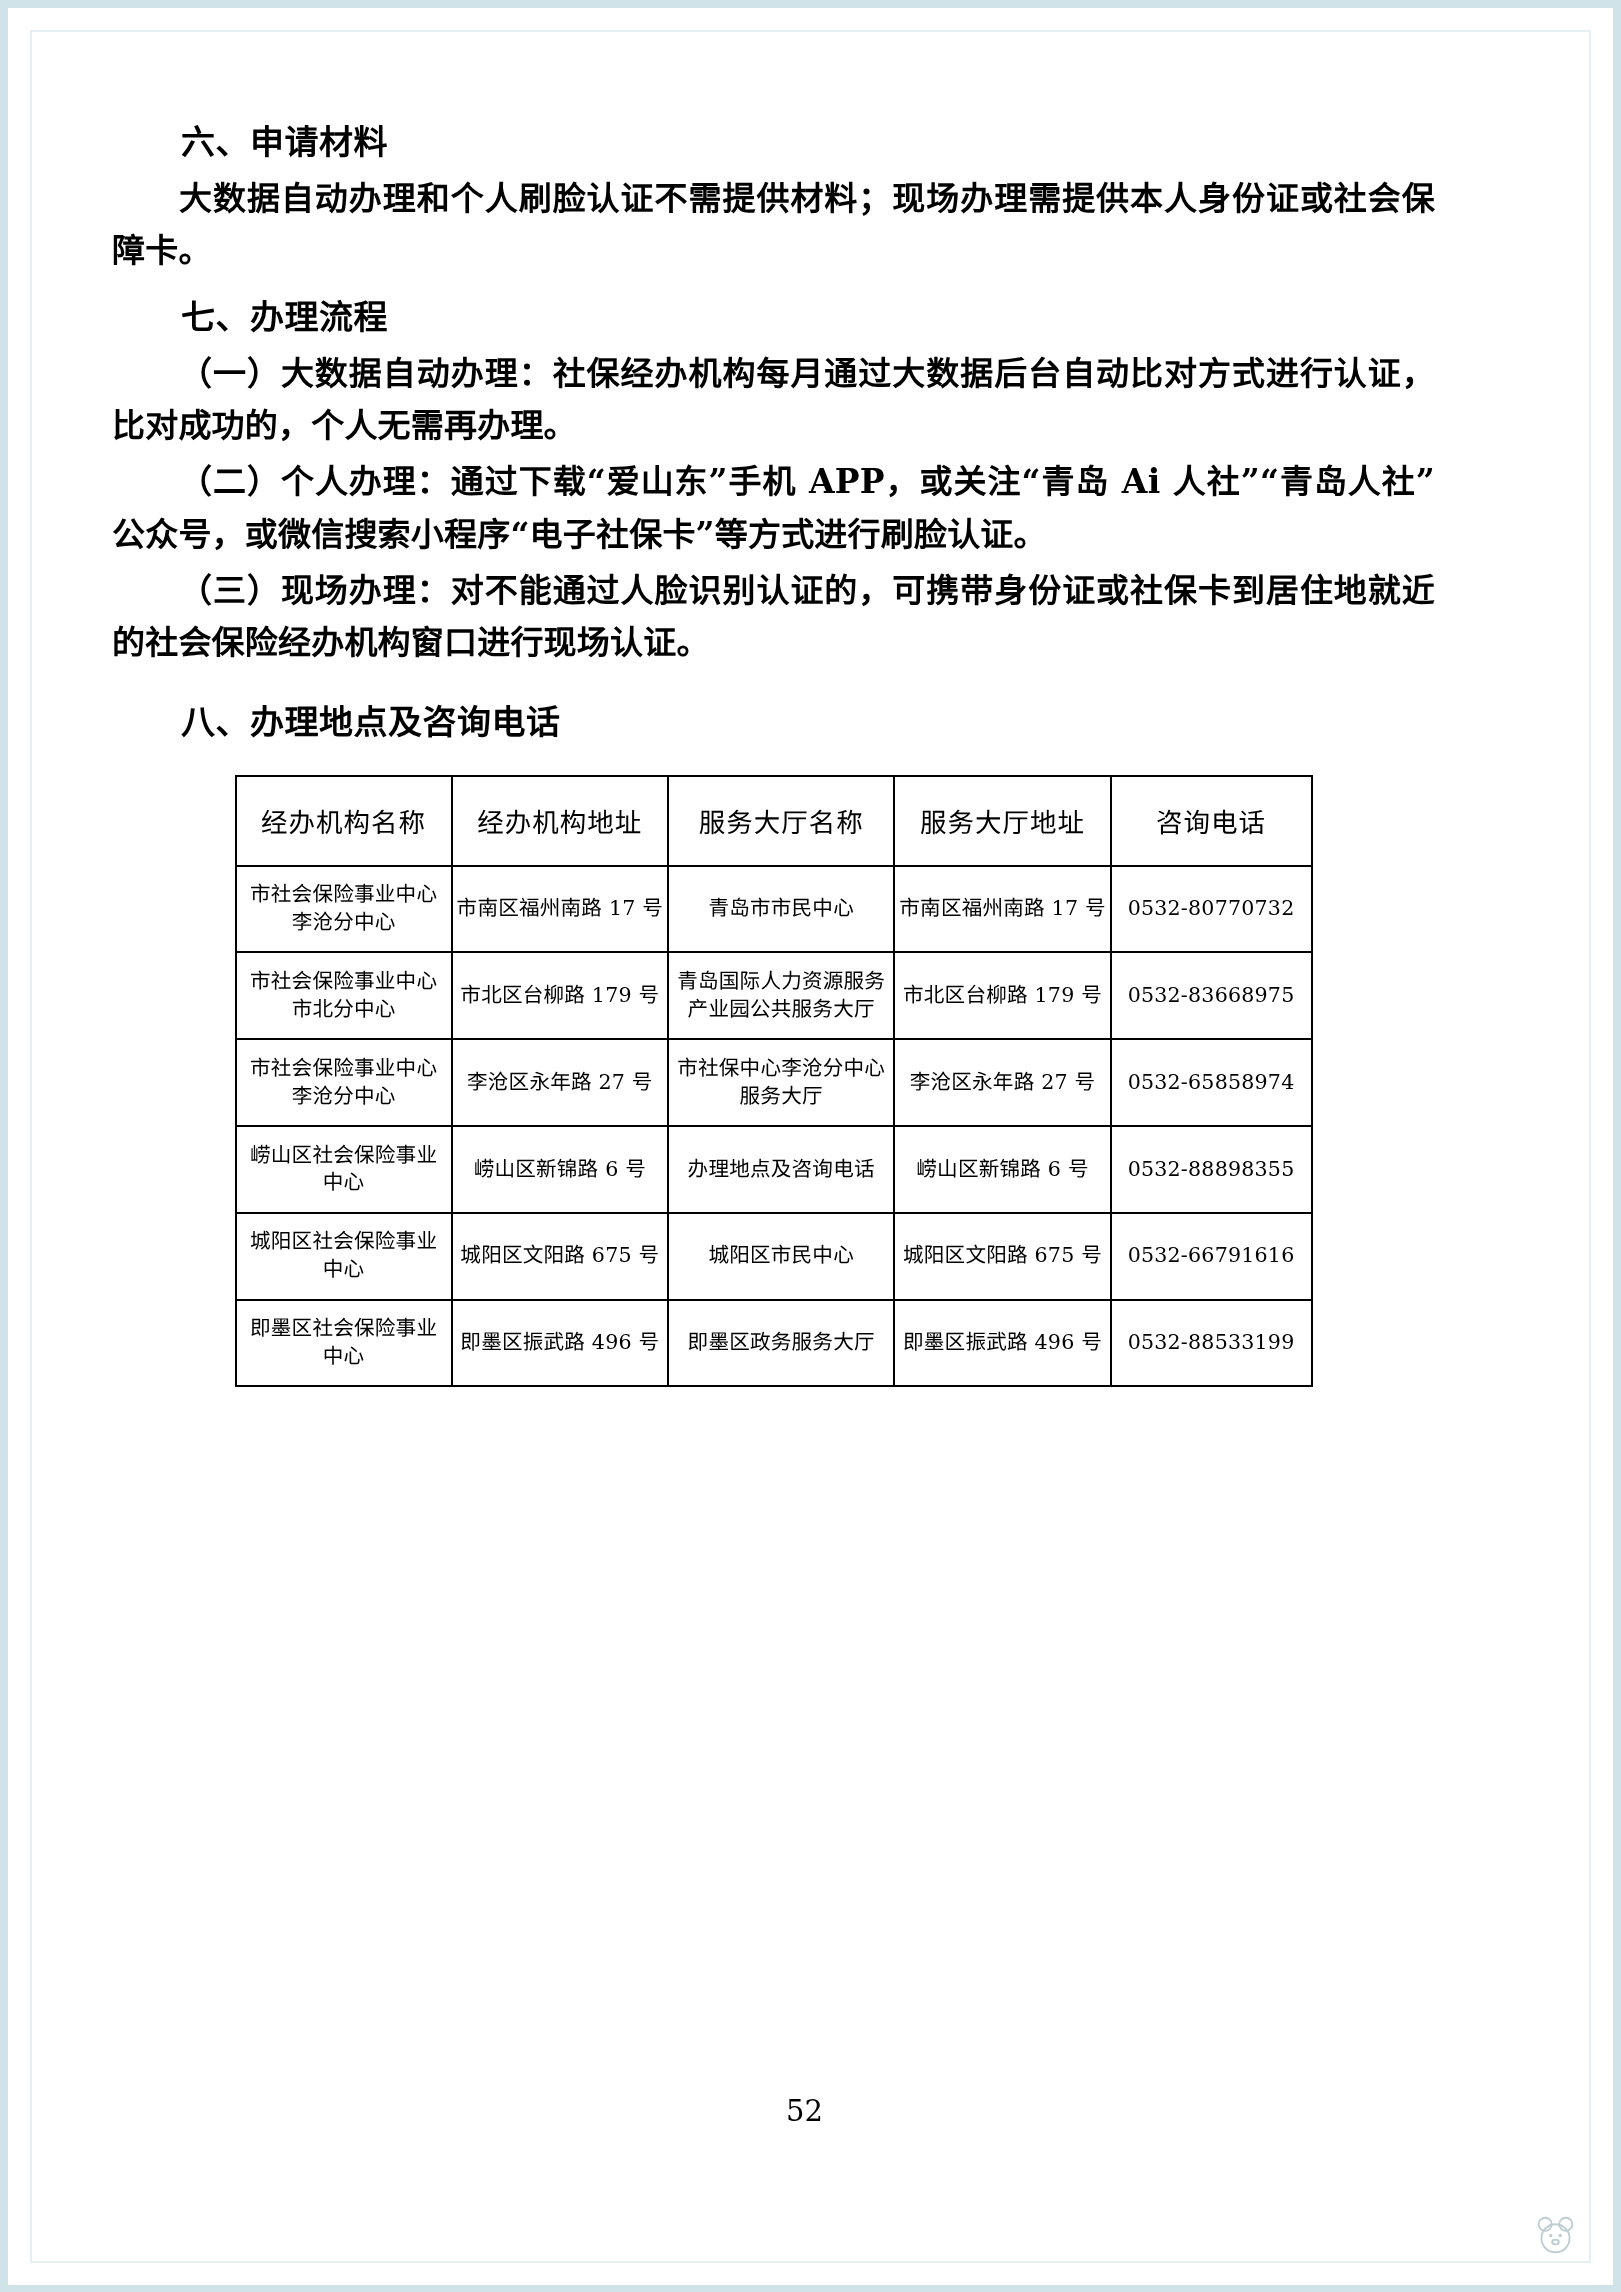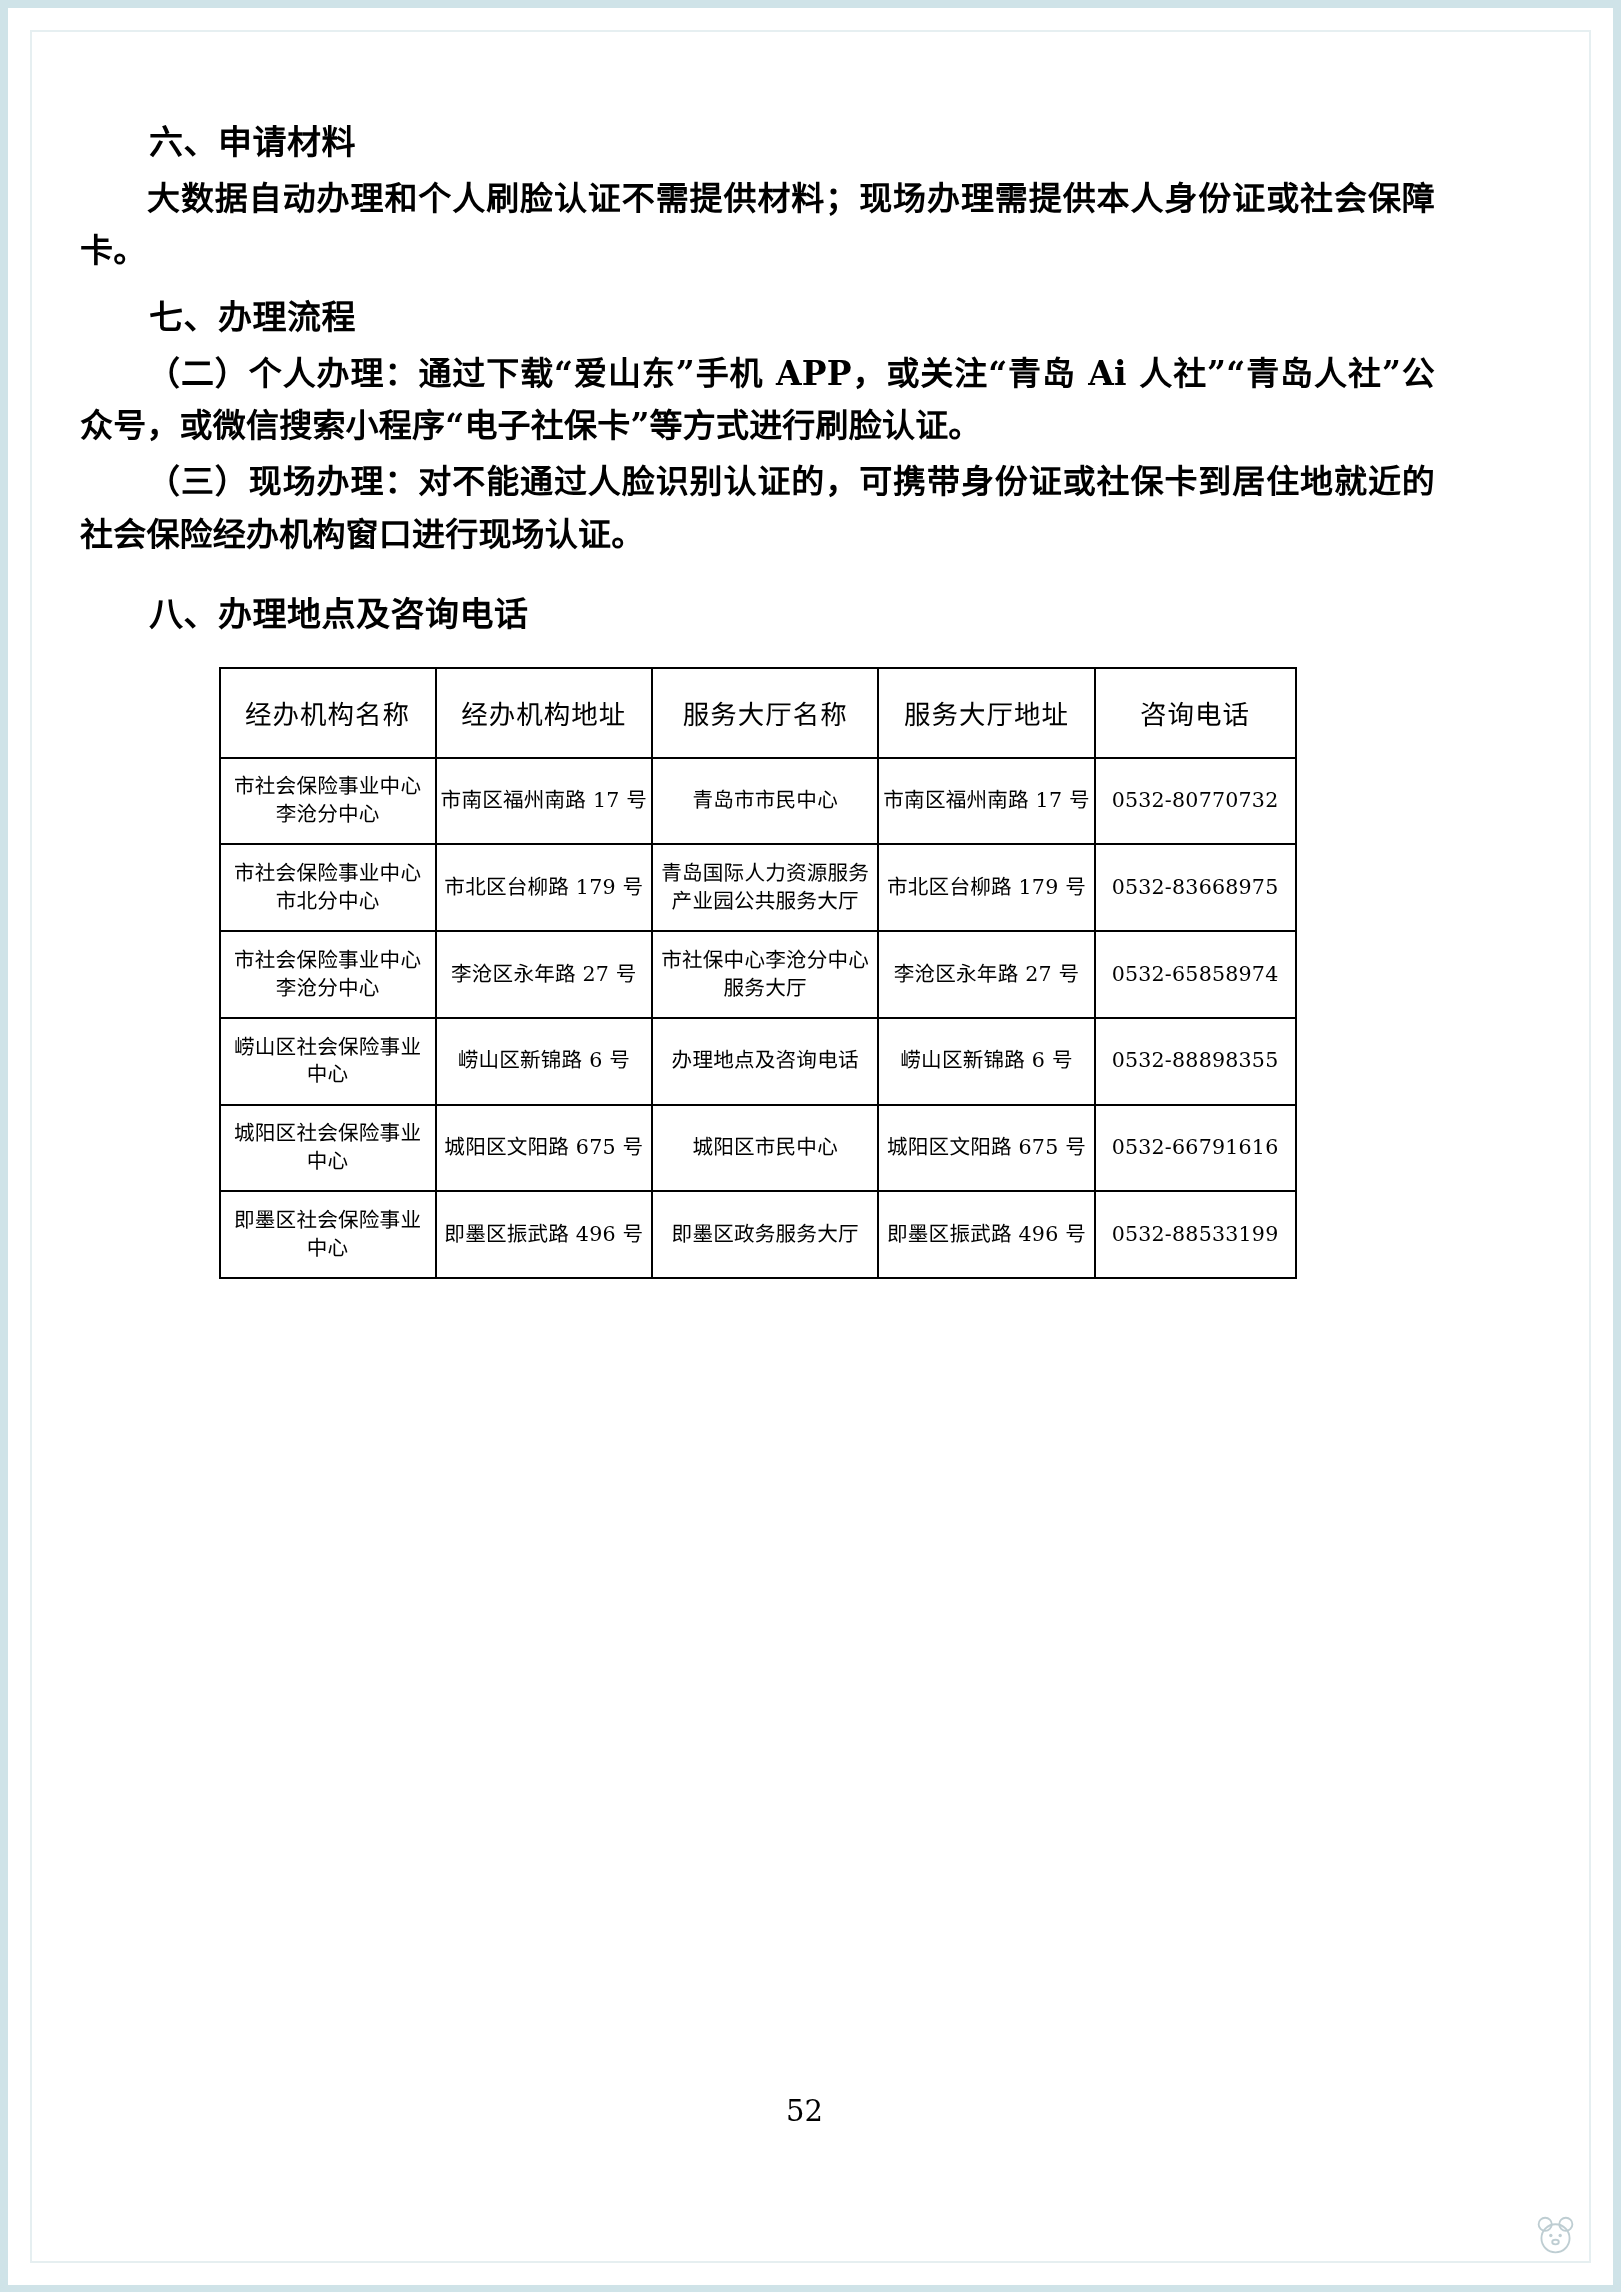--- a/index.html
+++ b/index.html
@@ -34,21 +34,21 @@
     box-sizing: border-box;
     pointer-events: none;
   }
   .content {
     position: absolute;
     left: 0;
     top: 0;
     width: 1621px;
     height: 2293px;
     box-sizing: border-box;
-    padding: 118px 186px 0 80px;
+    padding: 118px 186px 0 112px;
   }
   h2.section-heading {
     font-family: "DejaVu Sans", "Liberation Sans", sans-serif;
     font-weight: bold;
     font-size: 34px;
     line-height: 1.45;
     margin: 0 0 5.9px 0;
     text-indent: 69px;
     color: #000;
     letter-spacing: 0.5px;
@@ -131,20 +131,21 @@
 <div class="content">
 
   <h2 class="section-heading">六、申请材料</h2>
 
   <p class="body-text">大数据自动办理和个人刷脸认证不需提供材料；现场办理需提供本人身份证或社会保障卡。</p>
 
   <div class="gap-sm"></div>
 
   <h2 class="section-heading">七、办理流程</h2>
 
+  <p class="body-text">（一）大数据自动办理：社保经办机构每月通过大数据后台自动比对方式进行认证，比对成功的，个人无需再办理。</p>
 
   <p class="body-text">（二）个人办理：通过下载“爱山东”手机 APP，或关注“青岛 Ai 人社”“青岛人社”公众号，或微信搜索小程序“电子社保卡”等方式进行刷脸认证。</p>
 
   <p class="body-text">（三）现场办理：对不能通过人脸识别认证的，可携带身份证或社保卡到居住地就近的社会保险经办机构窗口进行现场认证。</p>
 
   <div class="gap-md"></div>
 
   <h2 class="section-heading">八、办理地点及咨询电话</h2>
 
   <table class="office-table">

